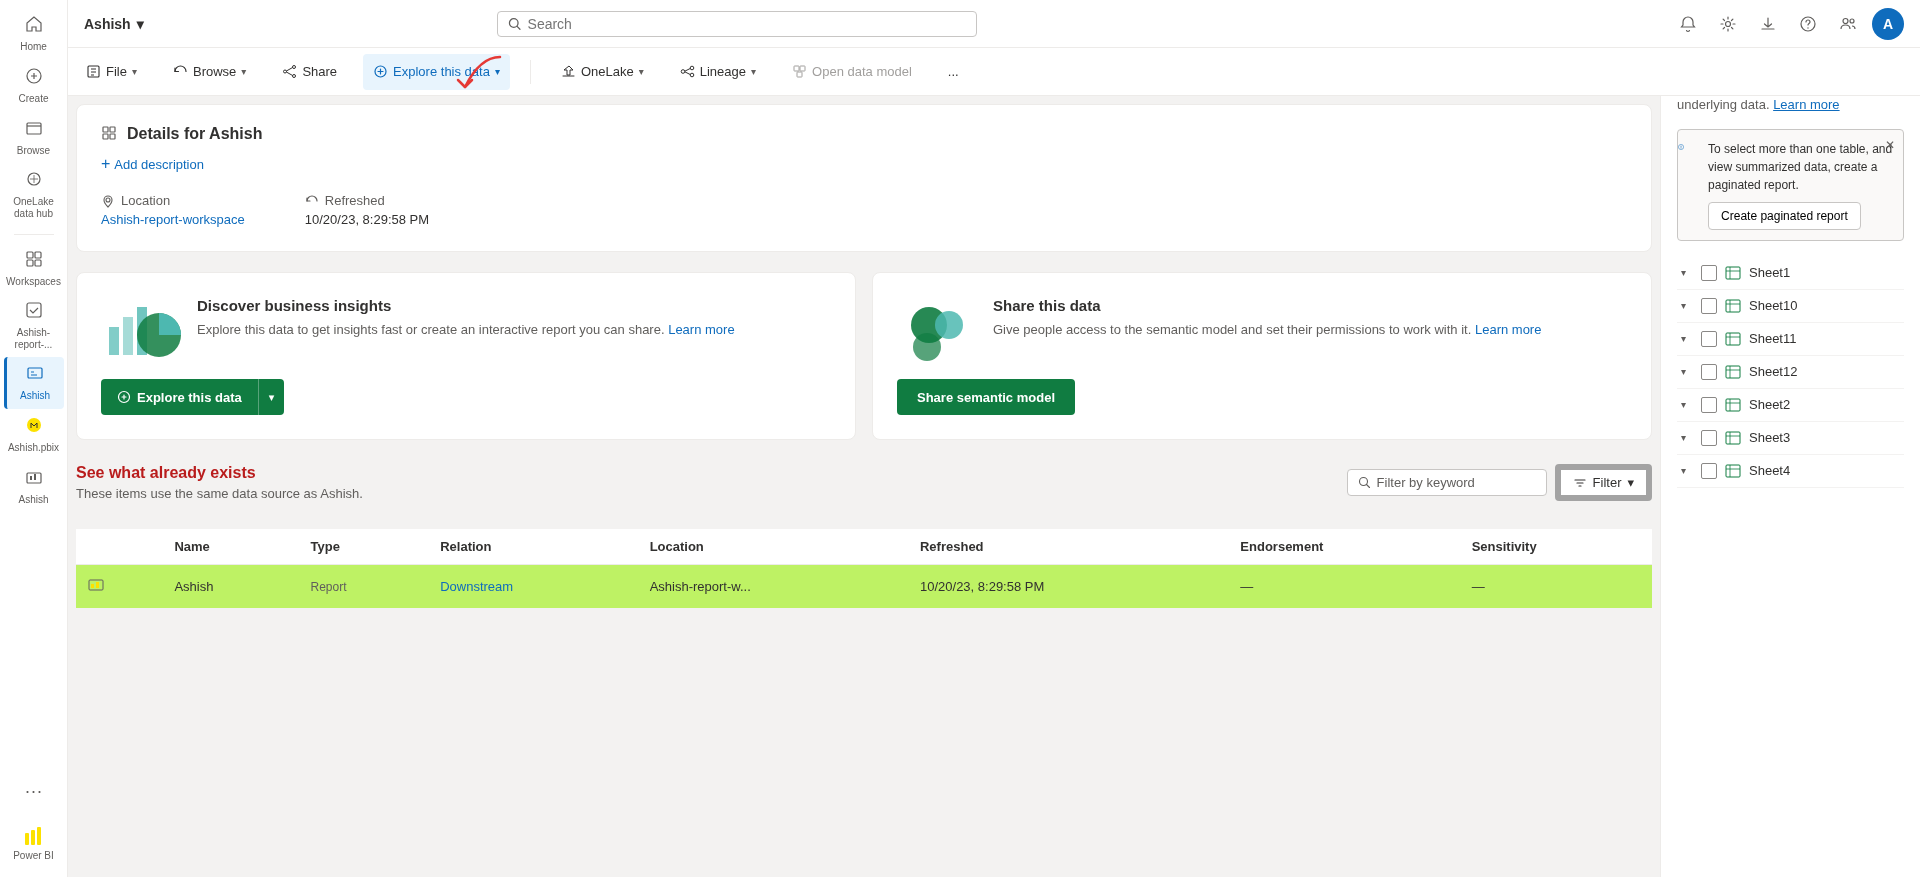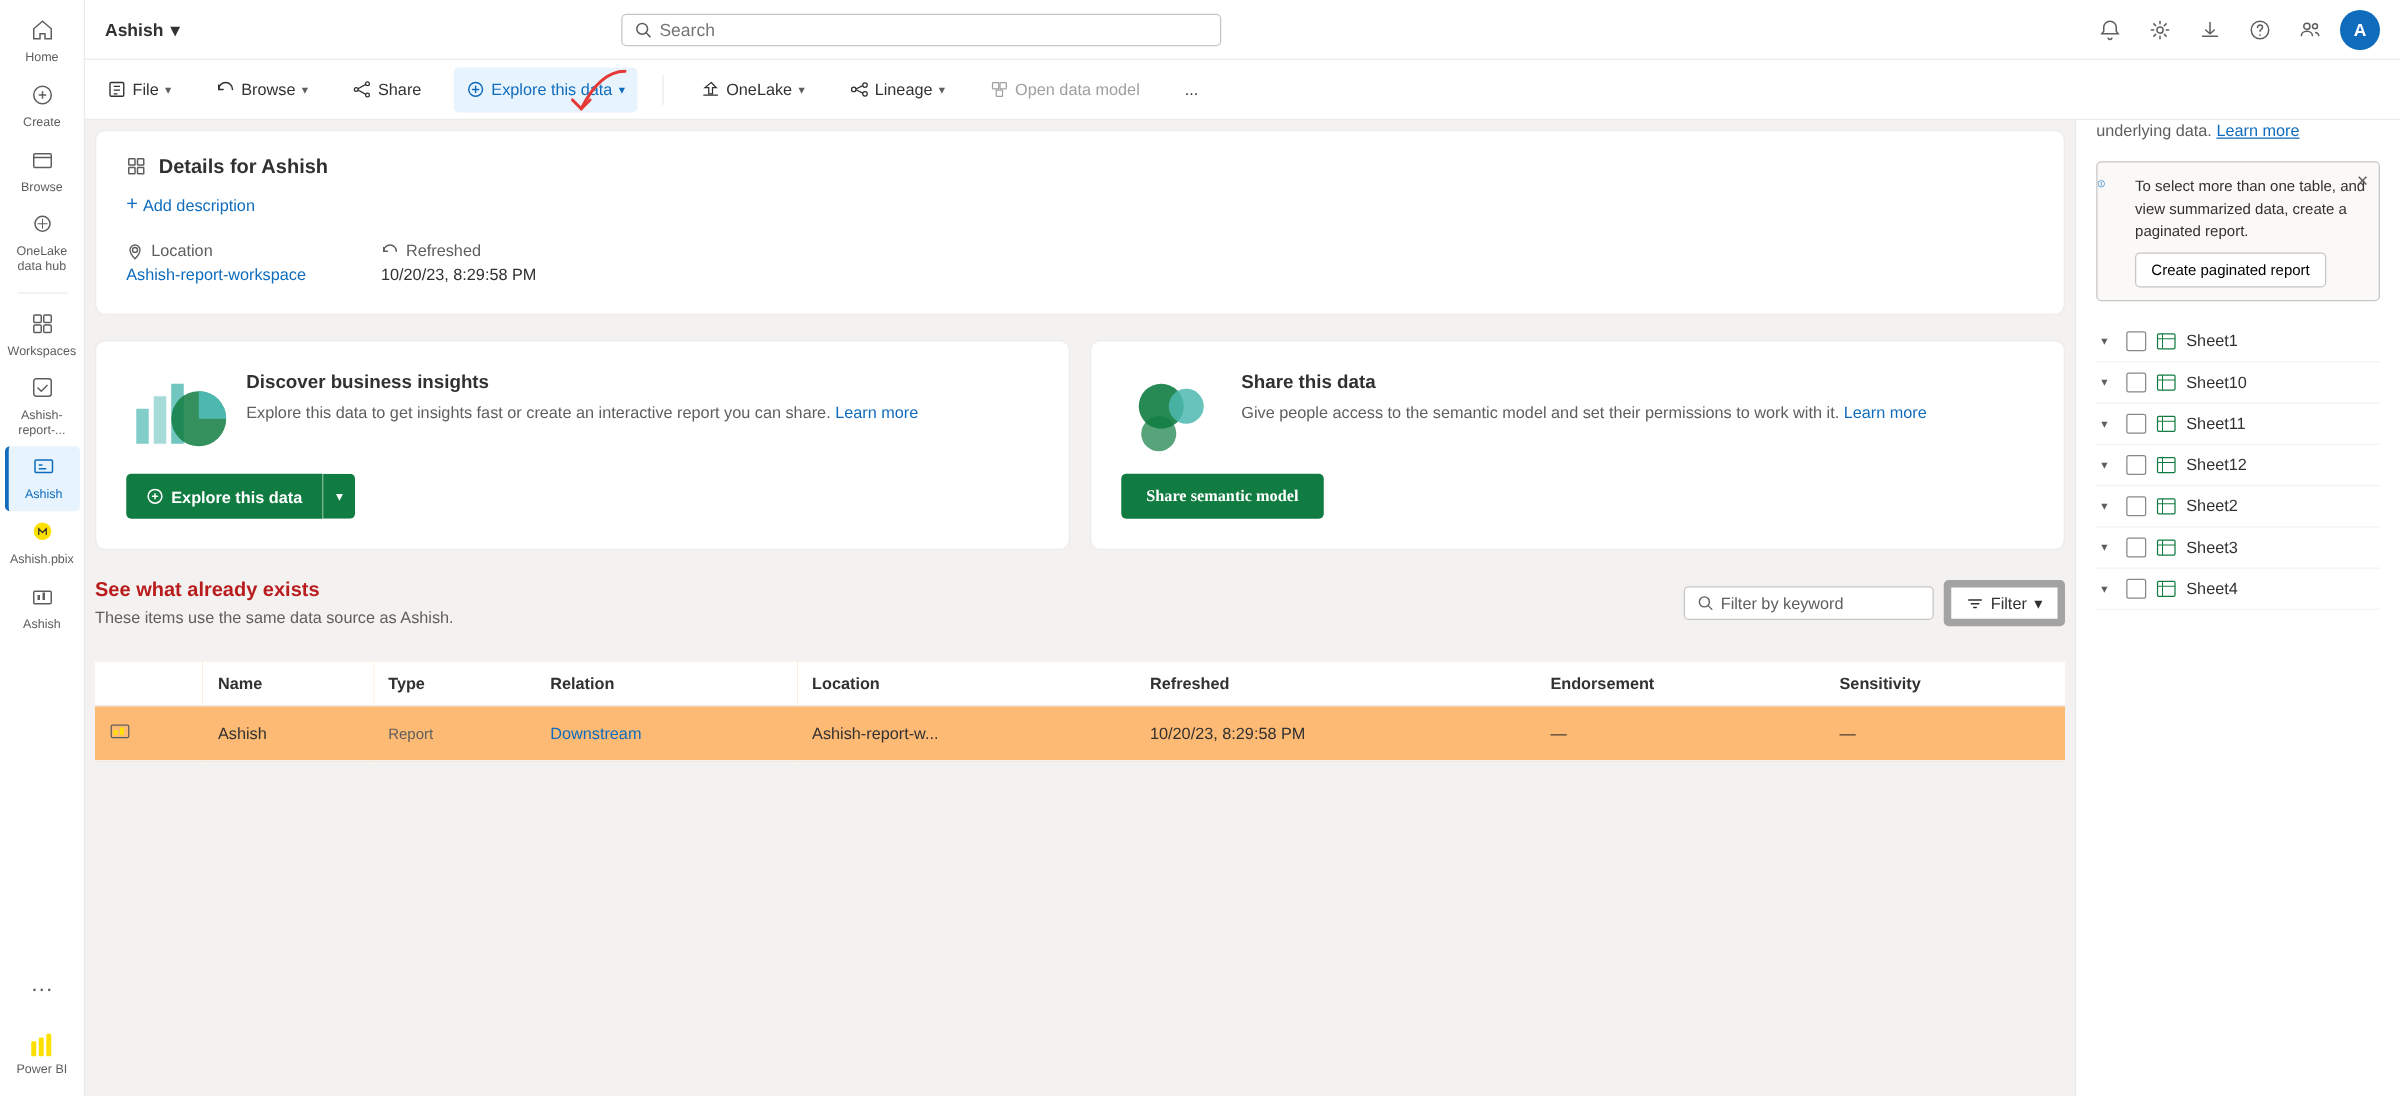--- a/index.html
+++ b/index.html
@@ -280,21 +280,20 @@
     .btn-solid {
       background: #107c41;
       color: #fff;
       border: none;
       border-radius: 4px;
       padding: 10px 20px;
       font-size: 13px;
       font-weight: 600;
       cursor: pointer;
       height: 36px;
-      font-family: Liberation Serif, serif;
     }
 
     
     .section-title {
       font-size: 16px;
       font-weight: 700;
       color: #b91c1c;
       margin-bottom: 4px;
     }
     .section-subtitle {
@@ -328,21 +327,21 @@
       border: 6px solid #a3a3a3;
       border-radius: 4px;
       padding: 5px 12px;
       background: #fff;
       font-size: 13px;
       color: #323130;
       cursor: pointer;
     }
 
     
-    .data-table { width: 100%; border-collapse: collapse; background: #fdba74; }
+    .data-table { width: 100%; border-collapse: collapse; background: #bef264; }
     .data-table th {
       text-align: left;
       padding: 10px 12px;
       font-size: 13px;
       font-weight: 600;
       color: #323130;
       border-bottom: 1px solid #edebe9;
       background: #fff;
     }
     .data-table td {

